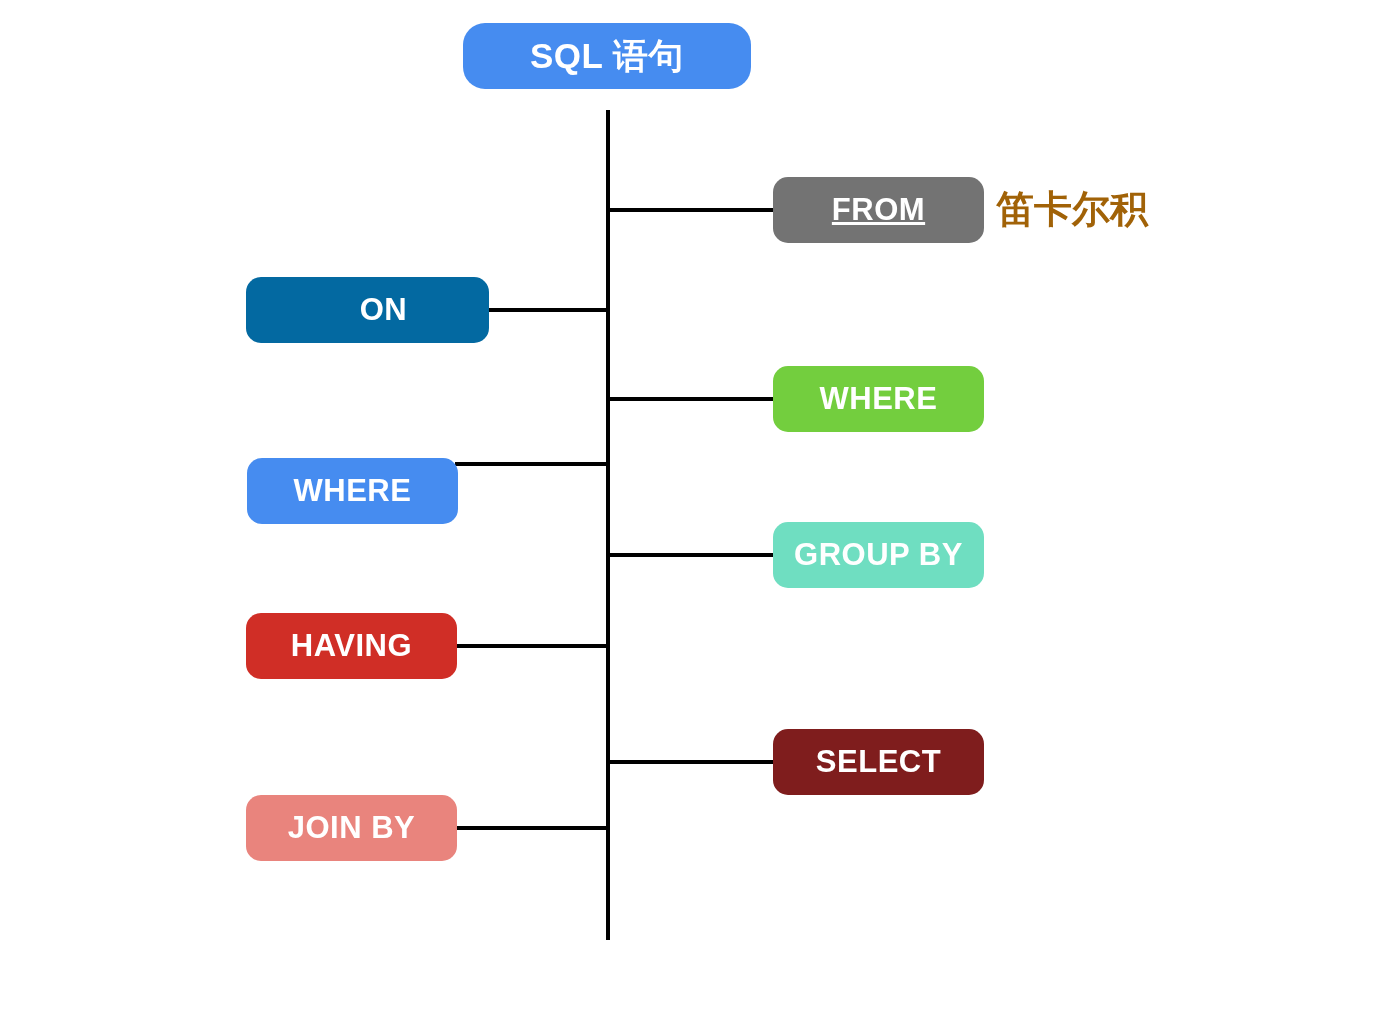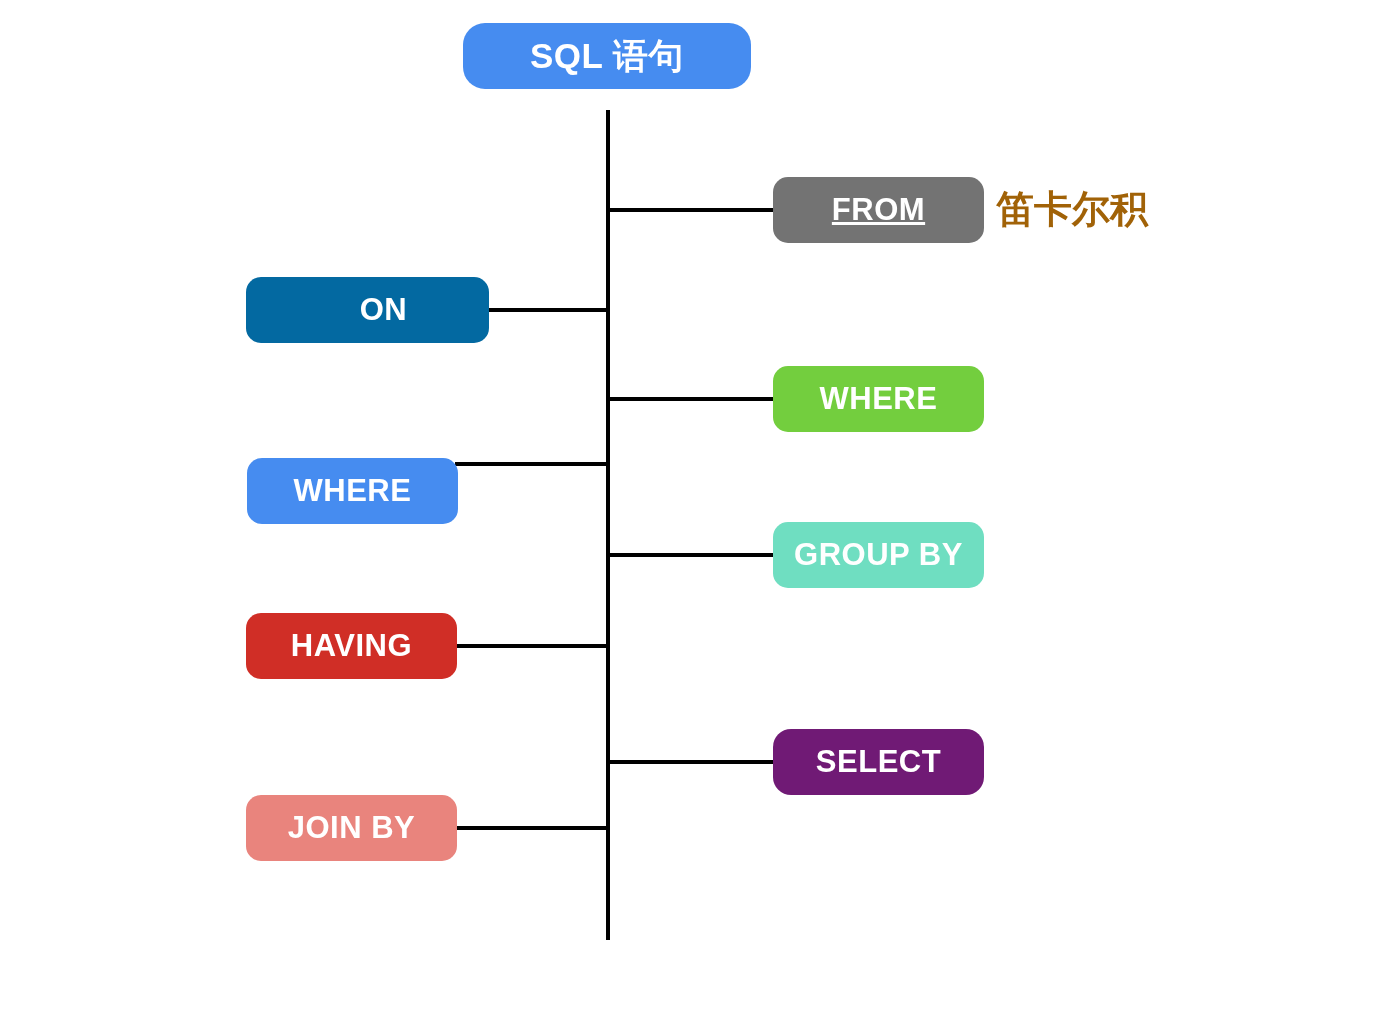--- a/index.html
+++ b/index.html
@@ -120,21 +120,21 @@
   </div>
 
   <div class="node child pos-having" style="background-color: rgb(208, 46, 38);">
     <span>HAVING</span>
   </div>
 
   <div class="node child pos-groupby" style="background-color: rgb(111, 222, 193);">
     <span>GROUP BY</span>
   </div>
 
-  <div class="node child pos-select" style="background-color: #701a75; border-radius: 18px;">
+  <div class="node child pos-select" style="background-color: #7f1d1d;">
     <span>SELECT</span>
   </div>
 
   <div class="node child pos-orderby" style="background-color: rgb(233, 132, 125);">
     <span>JOIN BY</span>
   </div>
 
   <div class="annotation ann-from">笛卡尔积</div>
 
 </div>

